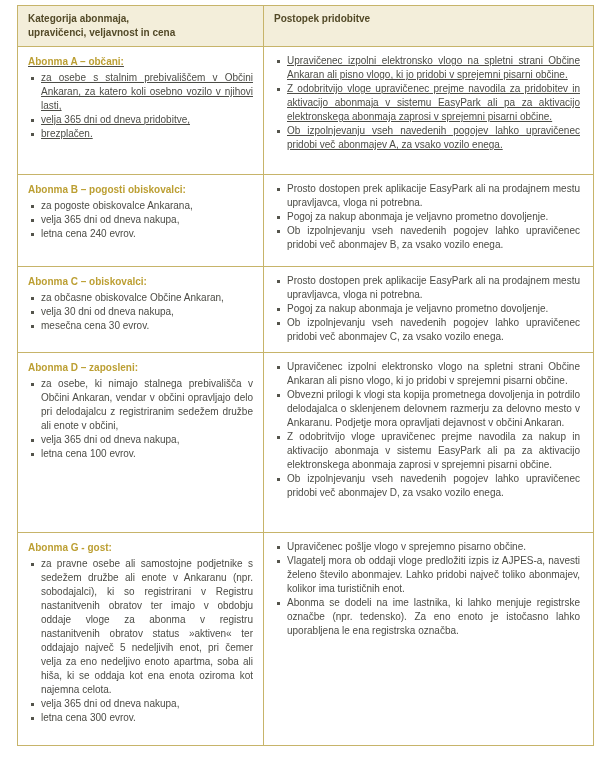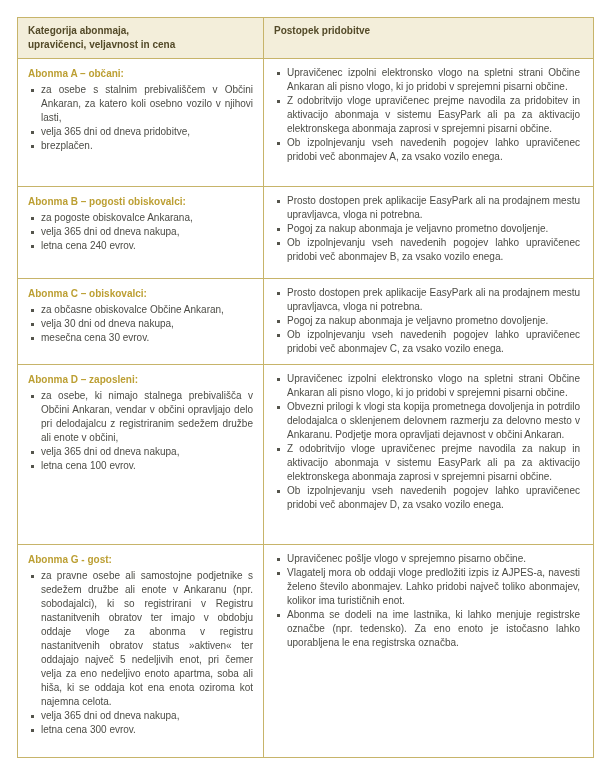--- a/index.html
+++ b/index.html
@@ -8,21 +8,21 @@
     width: 611px; height: 778px;
     background: #ffffff;
     font-family: "Liberation Sans", sans-serif;
     font-size: 10px;
     color: #4c4c46;
     position: relative;
     overflow: hidden;
   }
   .doc-table {
     position: absolute;
-    left: 17px; top: 17px;
+    left: 17px; top: 5px;
     width: 577px;
     border: 1px solid #c7b46a;
     background: #ffffff;
   }
   .t-row { display: flex; border-top: 1px solid #c7b46a; }
   .t-row:first-child { border-top: none; }
   .t-header { background: #f3eeda; min-height: 40px; }
   .t-header .cell { padding: 6px 10px; }
   .t-header .cell-left, .t-header .cell-right {
     font-weight: bold;
@@ -31,21 +31,21 @@
     line-height: 14px;
     text-align: left;
   }
   .cell { padding: 7px 10px 8px 10px; }
   .cell-left {
     width: 246px;
     flex: 0 0 246px;
     border-right: 1px solid #c7b46a;
   }
   .cell-right { flex: 1 1 auto; padding-right: 13px; }
-  .row-a { min-height: 128px; }
+  .row-a { min-height: 128px; text-decoration: underline; }
   .row-b { min-height: 92px; justify-content: center; }
   .row-c { min-height: 82px; }
   .row-d { min-height: 180px; }
   .row-g { min-height: 213px; }
   .abonma-title {
     font-weight: bold;
     color: #bc9f33;
     line-height: 14px;
     margin: 1px 0 2px 0;
   }

